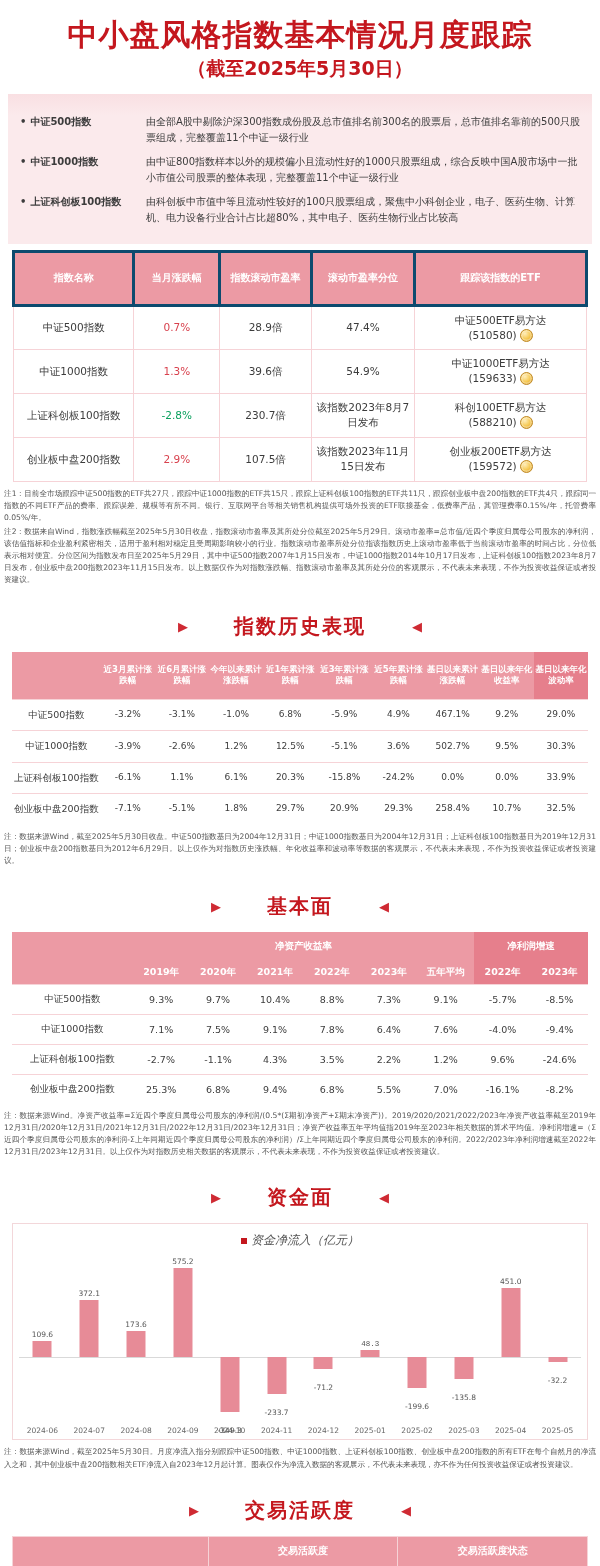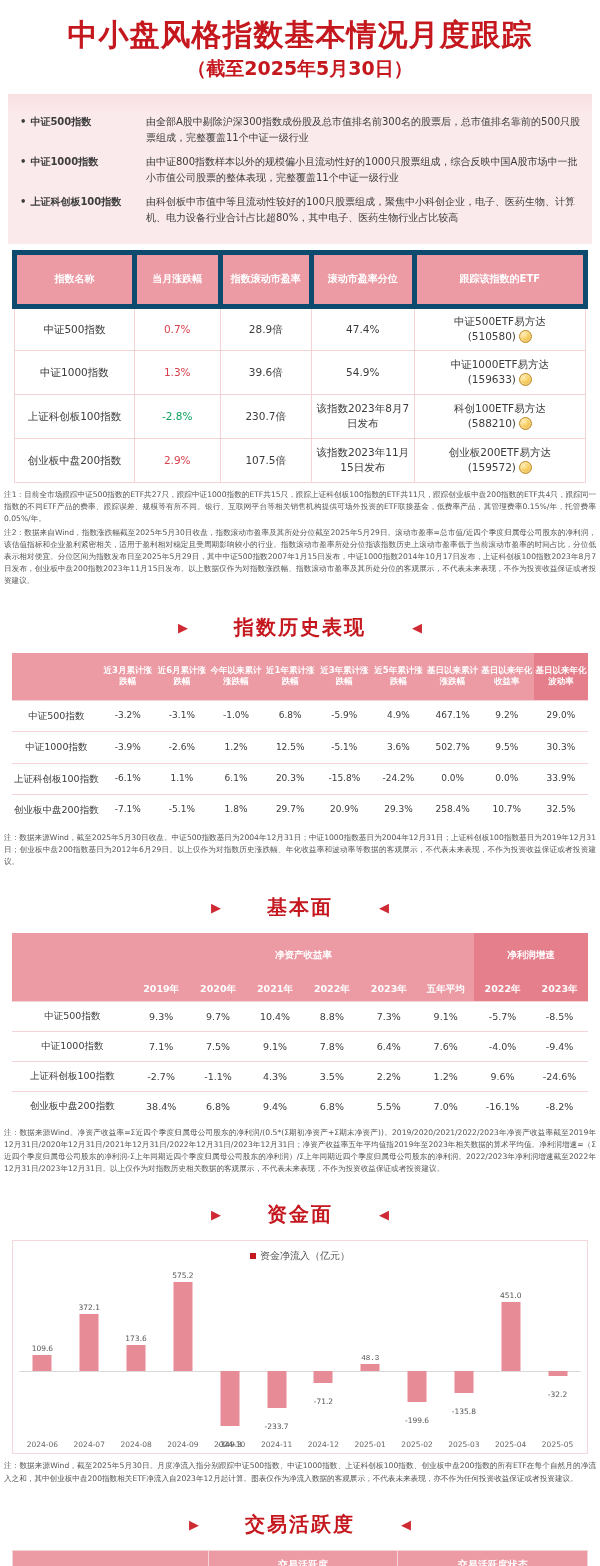--- a/index.html
+++ b/index.html
@@ -23,52 +23,52 @@
   .intro-desc { flex:1; font-size:10px; line-height:1.65; color:#3c3c3c; }
 
   
   table { border-collapse:collapse; width:576px; margin:0 auto; table-layout:fixed; }
   th { background:#ec9aa4; color:#ffffff; font-weight:bold; }
   td { text-align:center; color:#3c3c3c; background:#ffffff; }
   th.dark { background:#e67f8c; }
 
   
   .tbl-overview { margin-top:6px; }
-  .tbl-overview th { font-size:10px; height:54px; border:5px solid #0c4a6e; padding:2px; }
+  .tbl-overview th { font-size:10px; height:54px; border:3px solid #0c4a6e; padding:2px; }
   .tbl-overview td { font-size:10.5px; height:44px; border:1px solid #f6d3d7; padding:2px 3px; line-height:1.4; }
   .etf-cell { line-height:1.35; }
   .etf-code-line { white-space:nowrap; }
   .coin { display:inline-block; width:13px; height:13px; border-radius:50%; vertical-align:-3px; margin-left:3px;
           background:radial-gradient(circle at 35% 32%, #ffeebc, #f5c74f 55%, #d79a2c 95%);
           border:1px solid #c08a28; box-shadow:inset 0 0 0 1.5px rgba(255,255,255,.35); }
 
   
   .tbl-history th { font-size:8.5px; padding:5px 1px; line-height:1.35; height:48px; }
   .tbl-history td { font-size:9px; padding:9px 1px; border-top:1px solid #f6d3d7; line-height:1.3; }
   .tbl-history td.rowname { font-size:9.5px; }
 
-  .tbl-fund th.group { font-size:9.5px; padding:16px 0; }
+  .tbl-fund th.group { font-size:9.5px; padding:8px 0; }
   .tbl-fund th.year  { font-size:9.5px; padding:5px 0; }
   .tbl-fund td { font-size:9.5px; padding:8px 0; border-top:1px solid #f6d3d7; }
   .tbl-fund td.rowname { font-size:9.5px; }
 
   
   .tbl-act th { font-size:10px; height:30px; border:1px solid #f6d3d7; }
 
   
   .note { width:592px; margin:6px auto 0; font-size:7.6px; line-height:1.6; color:#555; text-align:justify; }
 
   
   .section-title { display:flex; align-items:center; justify-content:center; gap:46px; margin:26px 0 12px; }
   .section-title .tri { color:#cf2a33; font-size:13px; line-height:1; }
   .section-title .txt { color:#c4171e; font-size:20px; font-weight:bold; letter-spacing:2px; }
 
   
   .chart-box { width:576px; margin:4px auto 0; border:1px solid #f3d7da; padding:8px 6px 4px; }
-  .chart-legend { text-align:center; font-size:10px; color:#555; margin-bottom:2px; }
+  .chart-legend { text-align:center; font-size:12px; color:#555; margin-bottom:2px;font-style:italic; }
   .legend-sq { display:inline-block; width:6px; height:6px; background:#c4171e; margin-right:4px; }
   .chart-plot { position:relative; height:174px; }
   .zline { position:absolute; left:0; right:0; height:1px; background:#d9d9d9; }
   .chart-col { position:absolute; top:0; height:100%; }
   .chart-bar { position:absolute; left:50%; transform:translateX(-50%); width:19px; background:#e78b97; }
   .chart-val { position:absolute; left:-6px; right:-6px; text-align:center; font-size:7.5px; color:#555; white-space:nowrap;margin-top:13px; }
   .chart-cats { display:flex; margin-top:1px;align-items:flex-end; }
   .chart-cat { flex:1; text-align:center; font-size:7.5px; color:#666; }
 </style>
 </head>
@@ -290,21 +290,21 @@
       <td>-1.1%</td>
       <td>4.3%</td>
       <td>3.5%</td>
       <td>2.2%</td>
       <td>1.2%</td>
       <td>9.6%</td>
       <td>-24.6%</td>
     </tr>
     <tr>
       <td class="rowname">创业板中盘200指数</td>
-      <td>38.4%</td>
+      <td>25.3%</td>
       <td>6.8%</td>
       <td>9.4%</td>
       <td>6.8%</td>
       <td>5.5%</td>
       <td>7.0%</td>
       <td>-16.1%</td>
       <td>-8.2%</td>
     </tr>
   </tbody>
     </table>

